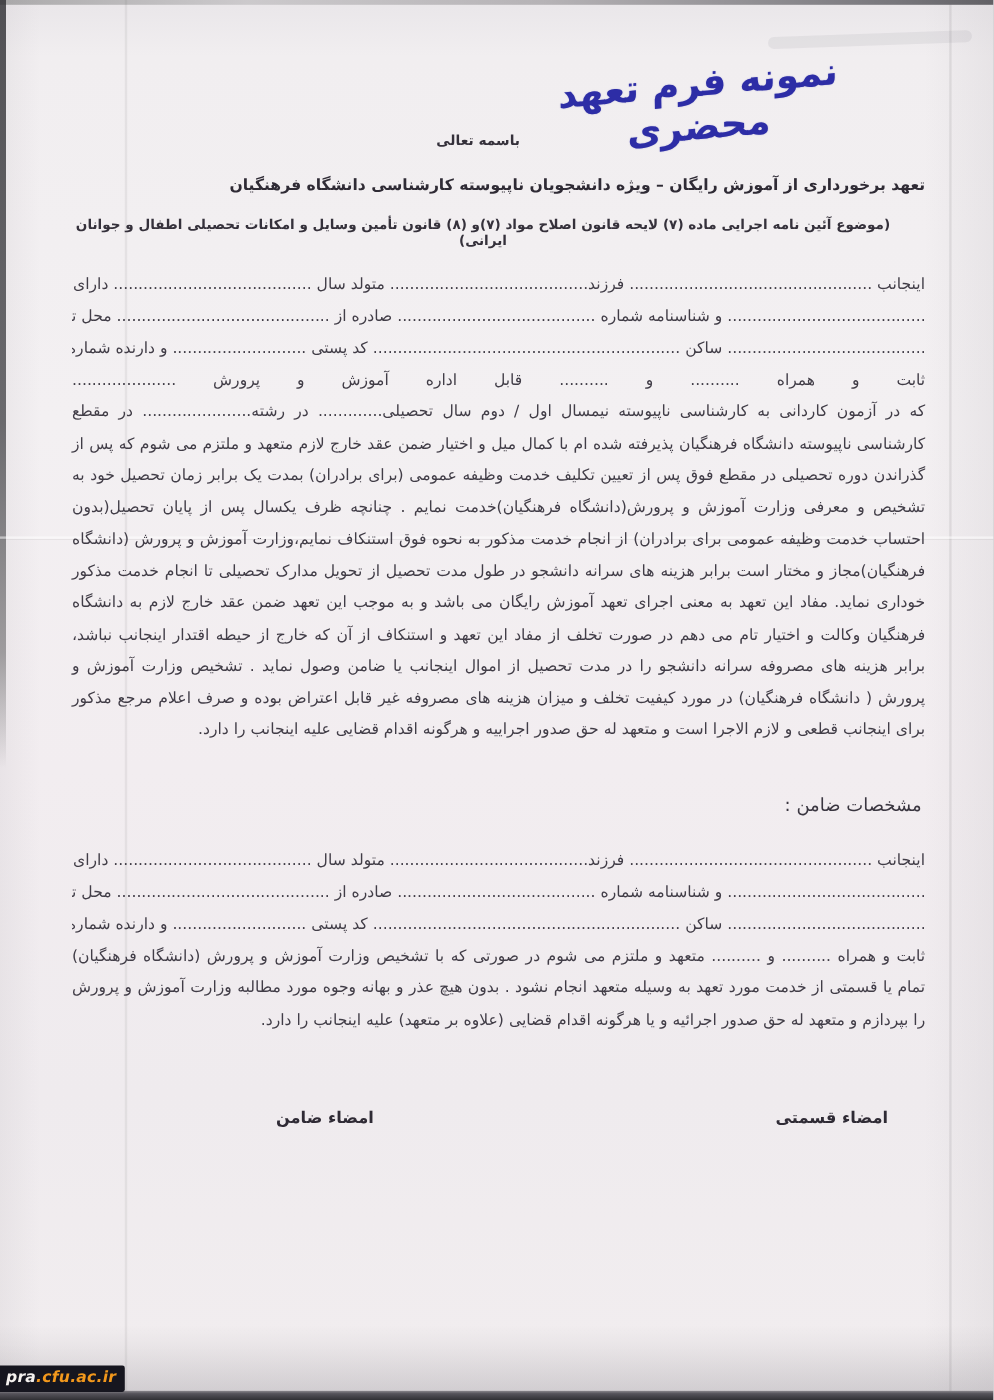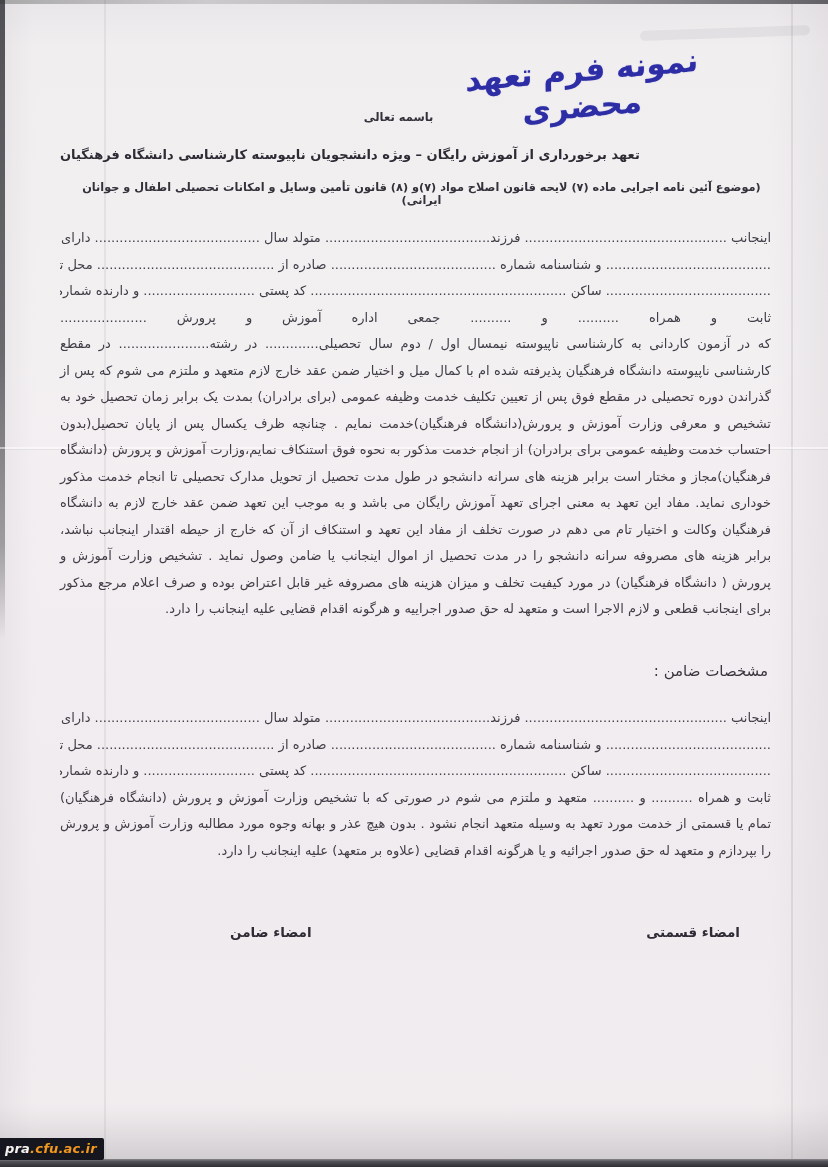--- a/index.html
+++ b/index.html
@@ -53,25 +53,25 @@
     letter-spacing: 1px;
     text-shadow: 0 0 1px rgba(45,45,166,0.4);
   }
   .bismillah {
     position: absolute; top: 110px; left: 0; width: 797px;
     text-align: center; direction: rtl;
     font-size: 11.5px; font-weight: bold; color: #35313b;
   }
   .form-title {
     position: absolute; top: 147px; left: 60px; width: 711px;
-    text-align: left; direction: rtl;
+    text-align: right; direction: rtl;
     font-size: 13px; font-weight: bold; color: #2f2b35;
   }
   .form-subtitle {
-    position: absolute; top: 181px; left: 61px; width: 721px;
+    position: absolute; top: 181px; left: 42px; width: 721px;
     text-align: center; direction: rtl;
     font-size: 11.3px; font-weight: bold; color: #35313b;
   }
   .content {
     position: absolute; left: 60px; right: 57px;
     direction: rtl;
     font-size: 13px; color: #413d47;
     line-height: 26.5px;
   }
   .content p { margin: 0; }
@@ -120,21 +120,21 @@
   <div class="bismillah">باسمه تعالی</div>
 
   <div class="form-title">تعهد برخورداری از آموزش رایگان – ویژه دانشجویان ناپیوسته کارشناسی دانشگاه فرهنگیان</div>
 
   <div class="form-subtitle">(موضوع آئین نامه اجرایی ماده (۷) لایحه قانون اصلاح مواد (۷)و (۸) قانون تأمین وسایل و امکانات تحصیلی اطفال و جوانان ایرانی)</div>
 
   <div class="content obligor-section">
     <p class="field-line">اینجانب ................................................. فرزند........................................ متولد سال ........................................ دارای شماره ملی</p>
     <p class="field-line">........................................ و شناسنامه شماره ........................................ صادره از ........................................... محل تولد</p>
     <p class="field-line">........................................ ساکن .............................................................. کد پستی ........................... و دارنده شماره تلفن</p>
-    <p class="field-line">ثابت و همراه .......... و .......... جمعی اداره آموزش و پرورش .....................</p>
+    <p class="field-line">ثابت و همراه .......... و .......... قابل اداره آموزش و پرورش .....................</p>
     <p class="paragraph">که در آزمون کاردانی به کارشناسی ناپیوسته نیمسال اول / دوم سال تحصیلی............. در رشته...................... در مقطع کارشناسی ناپیوسته دانشگاه فرهنگیان پذیرفته شده ام با کمال میل و اختیار ضمن عقد خارج لازم متعهد و ملتزم می شوم که پس از گذراندن دوره تحصیلی در مقطع فوق پس از تعیین تکلیف خدمت وظیفه عمومی (برای برادران) بمدت یک برابر زمان تحصیل خود به تشخیص و معرفی وزارت آموزش و پرورش(دانشگاه فرهنگیان)خدمت نمایم . چنانچه ظرف یکسال پس از پایان تحصیل(بدون احتساب خدمت وظیفه عمومی برای برادران) از انجام خدمت مذکور به نحوه فوق استنکاف نمایم،وزارت آموزش و پرورش (دانشگاه فرهنگیان)مجاز و مختار است برابر هزینه های سرانه دانشجو در طول مدت تحصیل از تحویل مدارک تحصیلی تا انجام خدمت مذکور خوداری نماید. مفاد این تعهد به معنی اجرای تعهد آموزش رایگان می باشد و به موجب این تعهد ضمن عقد خارج لازم به دانشگاه فرهنگیان وکالت و اختیار تام می دهم در صورت تخلف از مفاد این تعهد و استنکاف از آن که خارج از حیطه اقتدار اینجانب نباشد، برابر هزینه های مصروفه سرانه دانشجو را در مدت تحصیل از اموال اینجانب یا ضامن وصول نماید . تشخیص وزارت آموزش و پرورش ( دانشگاه فرهنگیان) در مورد کیفیت تخلف و میزان هزینه های مصروفه غیر قابل اعتراض بوده و صرف اعلام مرجع مذکور برای اینجانب قطعی و لازم الاجرا است و متعهد له حق صدور اجراییه و هرگونه اقدام قضایی علیه اینجانب را دارد.</p>
   </div>
 
   <div class="guarantor-heading">مشخصات ضامن :</div>
 
   <div class="content guarantor-section">
     <p class="field-line">اینجانب ................................................. فرزند........................................ متولد سال ........................................ دارای شماره ملی</p>
     <p class="field-line">........................................ و شناسنامه شماره ........................................ صادره از ........................................... محل تولد</p>
     <p class="field-line">........................................ ساکن .............................................................. کد پستی ........................... و دارنده شماره تلفن</p>
     <p class="paragraph">ثابت و همراه .......... و .......... متعهد و ملتزم می شوم در صورتی که با تشخیص وزارت آموزش و پرورش (دانشگاه فرهنگیان) تمام یا قسمتی از خدمت مورد تعهد به وسیله متعهد انجام نشود . بدون هیچ عذر و بهانه وجوه مورد مطالبه وزارت آموزش و پرورش را بپردازم و متعهد له حق صدور اجرائیه و یا هرگونه اقدام قضایی (علاوه بر متعهد) علیه اینجانب را دارد.</p>

